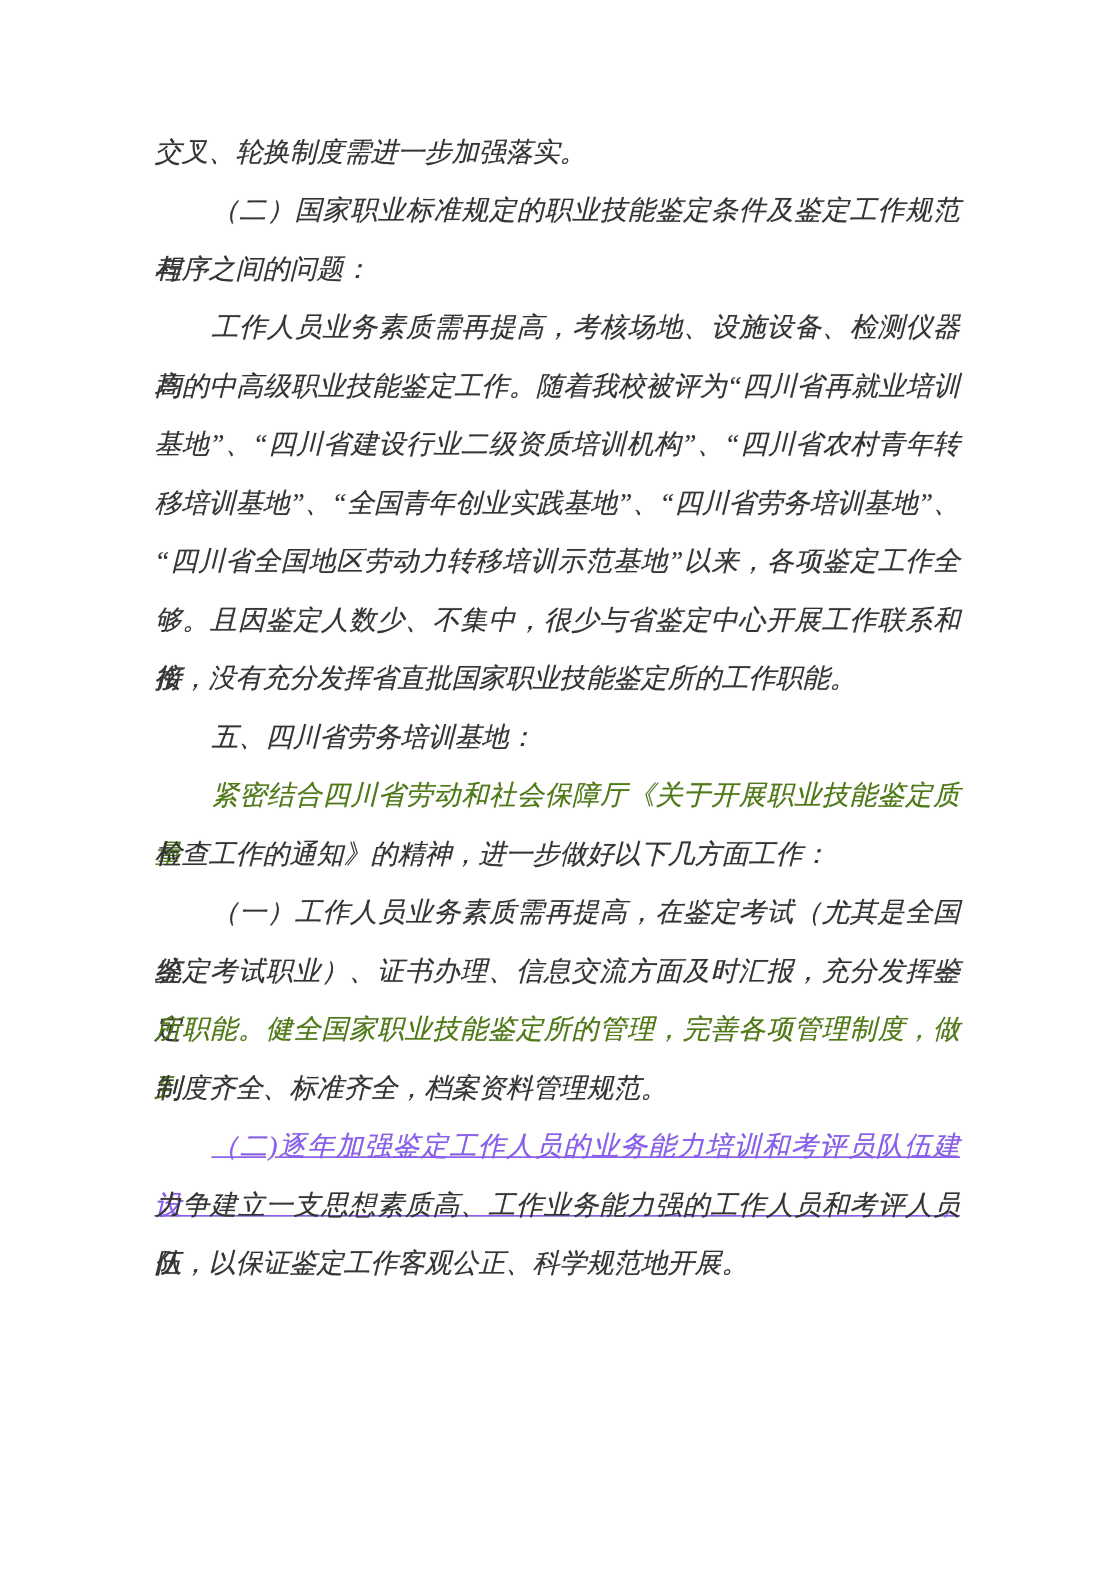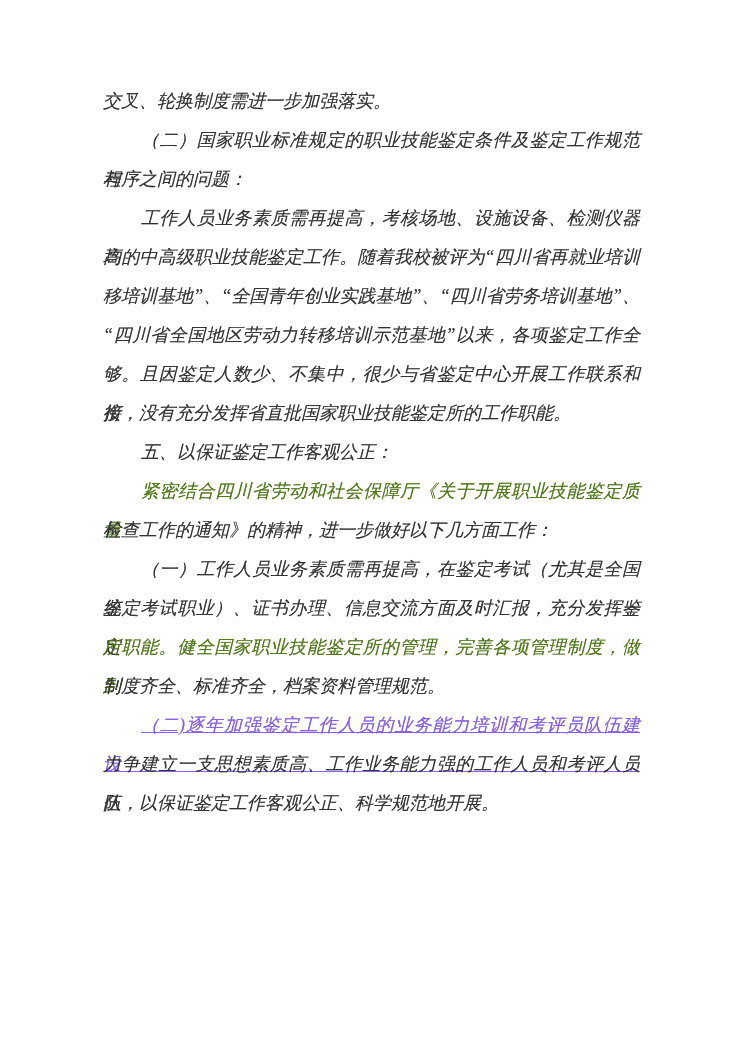--- a/index.html
+++ b/index.html
@@ -43,25 +43,26 @@
 </head>
 <body>
 
 <div class="page" style="background: rgb(255, 255, 255);">
   <div class="doc-text" id="doc-text">
       <div class="line" style="color: rgb(52, 52, 52);">交叉、轮换制度需进一步加强落实。</div>
       <div class="line justify indent" style="color: rgb(52, 52, 52);">（二）国家职业标准规定的职业技能鉴定条件及鉴定工作规范与</div>
       <div class="line" style="color: rgb(52, 52, 52);">程序之间的问题：</div>
       <div class="line justify indent" style="color: rgb(52, 52, 52);">工作人员业务素质需再提高，考核场地、设施设备、检测仪器均</div>
       <div class="line justify" style="color: rgb(52, 52, 52);">高的中高级职业技能鉴定工作。随着我校被评为“四川省再就业培训</div>
+      <div class="line justify" style="color: rgb(52, 52, 52);">基地”、“四川省建设行业二级资质培训机构”、“四川省农村青年转</div>
       <div class="line justify" style="color: rgb(52, 52, 52);">移培训基地”、“全国青年创业实践基地”、“四川省劳务培训基地”、</div>
       <div class="line justify" style="color: rgb(52, 52, 52);">“四川省全国地区劳动力转移培训示范基地”以来，各项鉴定工作全</div>
       <div class="line justify" style="color: rgb(52, 52, 52);">够。且因鉴定人数少、不集中，很少与省鉴定中心开展工作联系和衔</div>
       <div class="line" style="color: rgb(52, 52, 52);">接，没有充分发挥省直批国家职业技能鉴定所的工作职能。</div>
-      <div class="line indent" style="color: rgb(52, 52, 52);">五、以保证鉴定工作客观公正：</div>
+      <div class="line indent" style="color: rgb(52, 52, 52);">五、四川省劳务培训基地：</div>
       <div class="line justify indent" style="color: #4d7c0f;">紧密结合四川省劳动和社会保障厅《关于开展职业技能鉴定质量</div>
       <div class="line" style="color: rgb(52, 52, 52);">检查工作的通知》的精神，进一步做好以下几方面工作：</div>
       <div class="line justify indent" style="color: rgb(52, 52, 52);">（一）工作人员业务素质需再提高，在鉴定考试（尤其是全国统一</div>
       <div class="line justify" style="color: rgb(52, 52, 52);">鉴定考试职业）、证书办理、信息交流方面及时汇报，充分发挥鉴定</div>
       <div class="line justify" style="color: #4d7c0f;">所职能。健全国家职业技能鉴定所的管理，完善各项管理制度，做到</div>
       <div class="line" style="color: rgb(52, 52, 52);">制度齐全、标准齐全，档案资料管理规范。</div>
       <div class="line justify indent" style="color: #8b5cf6; text-decoration: underline;">（二)逐年加强鉴定工作人员的业务能力培训和考评员队伍建设，</div>
       <div class="line justify" style="color: rgb(52, 52, 52);">力争建立一支思想素质高、工作业务能力强的工作人员和考评人员队</div>
       <div class="line" style="color: rgb(52, 52, 52);">伍，以保证鉴定工作客观公正、科学规范地开展。</div>
     </div>

